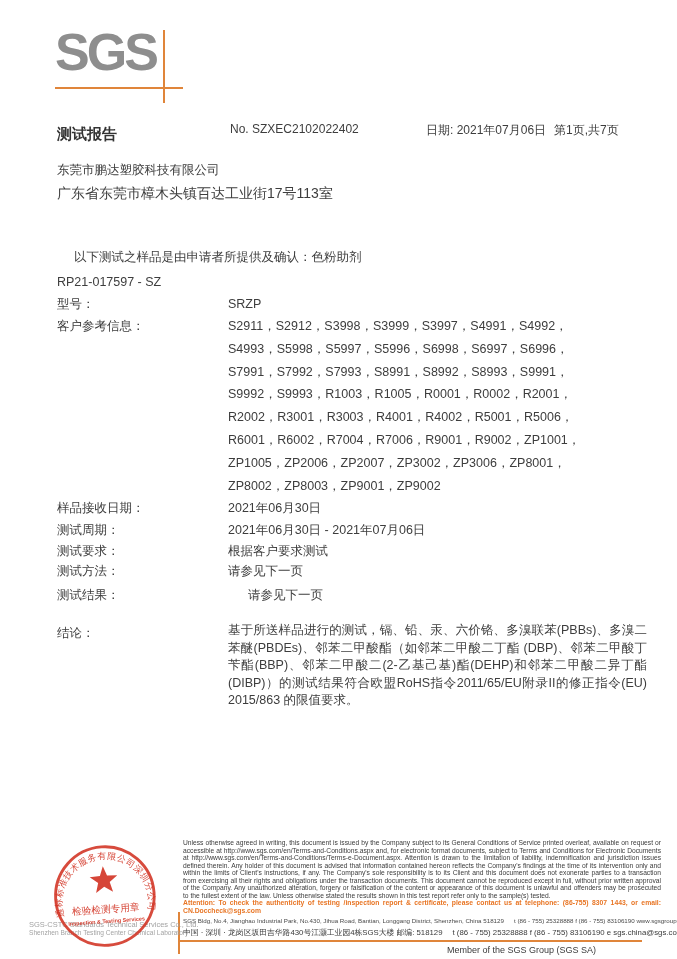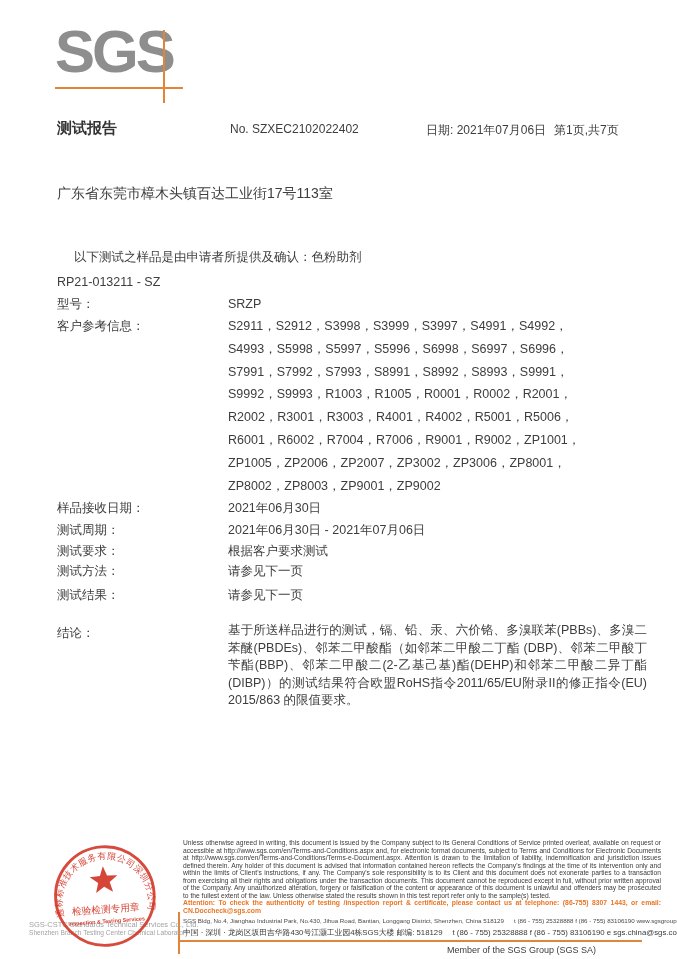--- a/index.html
+++ b/index.html
@@ -3,41 +3,41 @@
 <meta charset="utf-8">
 <style>
   html,body{margin:0;padding:0;background:#e9e9e9;}
   .page{
     position:relative;width:677px;height:959px;background:#ffffff;
     font-family:"Liberation Sans","DejaVu Sans",sans-serif;color:#3d3d3d;
     margin:0 auto;overflow:hidden;
   }
   
   .logo{
-    position:absolute;left:55px;top:22px;font-size:60px;font-weight:bold;
+    position:absolute;left:55px;top:22px;font-size:52px;font-weight:bold;
     color:#8e8e8e;letter-spacing:-3px;line-height:60px;
   }
   .h-line{position:absolute;left:55px;top:87px;width:128px;height:2px;background:#e0853a;}
   .v-line{position:absolute;left:163px;top:30px;width:2px;height:73px;background:#e0853a;}
-  .title{position:absolute;left:57px;top:119px;font-size:15px;font-weight:bold;color:#333;}
+  .title{position:absolute;left:57px;top:125px;font-size:15px;font-weight:bold;color:#333;}
   .report-no{position:absolute;left:230px;top:122px;font-size:12px;}
   .report-date{position:absolute;left:426px;top:122px;font-size:12px;}
   .page-info{position:absolute;left:554px;top:122px;font-size:12px;}
   
   .client-name{position:absolute;left:57px;top:162px;font-size:12.5px;}
   .client-addr{position:absolute;left:57px;top:185px;font-size:14px;}
   .statement{position:absolute;left:57px;top:249px;font-size:12.5px;margin-left:17px;}
   
   .fields{position:absolute;left:57px;top:271px;width:594px;font-size:12.5px;}
   .frow{display:flex;line-height:22px;}
   .frow .lbl{flex:0 0 171px;}
   .frow .val{flex:1;}
   .ref-lines div{line-height:22.8px;}
   .tight{line-height:20px;}
-  .result-row{margin-top:3px;}
+  .result-row{margin-top:3px;gap:20px;}
   .conclusion-row{margin-top:16px;}
   .conclusion-row .val{line-height:17.5px;text-align:justify;padding-right:4px;}
   
   .legal{
     position:absolute;left:183px;top:839px;width:478px;
     font-size:6.7px;line-height:7.55px;text-align:justify;color:#3b3b3b;
   }
   .attention{color:#e87524;font-weight:bold;font-size:6.8px;line-height:7.6px;}
   .addr-en{position:absolute;left:183px;top:917px;width:478px;font-size:6.2px;color:#4a4a4a;white-space:nowrap;}
   .addr-cn{position:absolute;left:183px;top:927px;width:478px;font-size:7.8px;color:#3b3b3b;white-space:nowrap;}
@@ -59,28 +59,29 @@
 
   <div class="logo">SGS</div>
   <div class="h-line"></div>
   <div class="v-line"></div>
 
   <div class="title">测试报告</div>
   <div class="report-no">No. SZXEC2102022402</div>
   <div class="report-date">日期: 2021年07月06日</div>
   <div class="page-info">第1页,共7页</div>
 
+  <div class="client-name">东莞市鹏达塑胶科技有限公司</div>
   <div class="client-addr">广东省东莞市樟木头镇百达工业街17号113室</div>
 
   <div class="statement">以下测试之样品是由申请者所提供及确认：色粉助剂</div>
 
   <div class="fields">
 
     <div class="frow">
-      <div class="val">RP21-013211 - SZ</div>
+      <div class="val">RP21-017597 - SZ</div>
     </div>
 
     <div class="frow">
       <div class="lbl">型号：</div>
       <div class="val">SRZP</div>
     </div>
 
     <div class="frow">
       <div class="lbl">客户参考信息：</div>
       <div class="val ref-lines">

